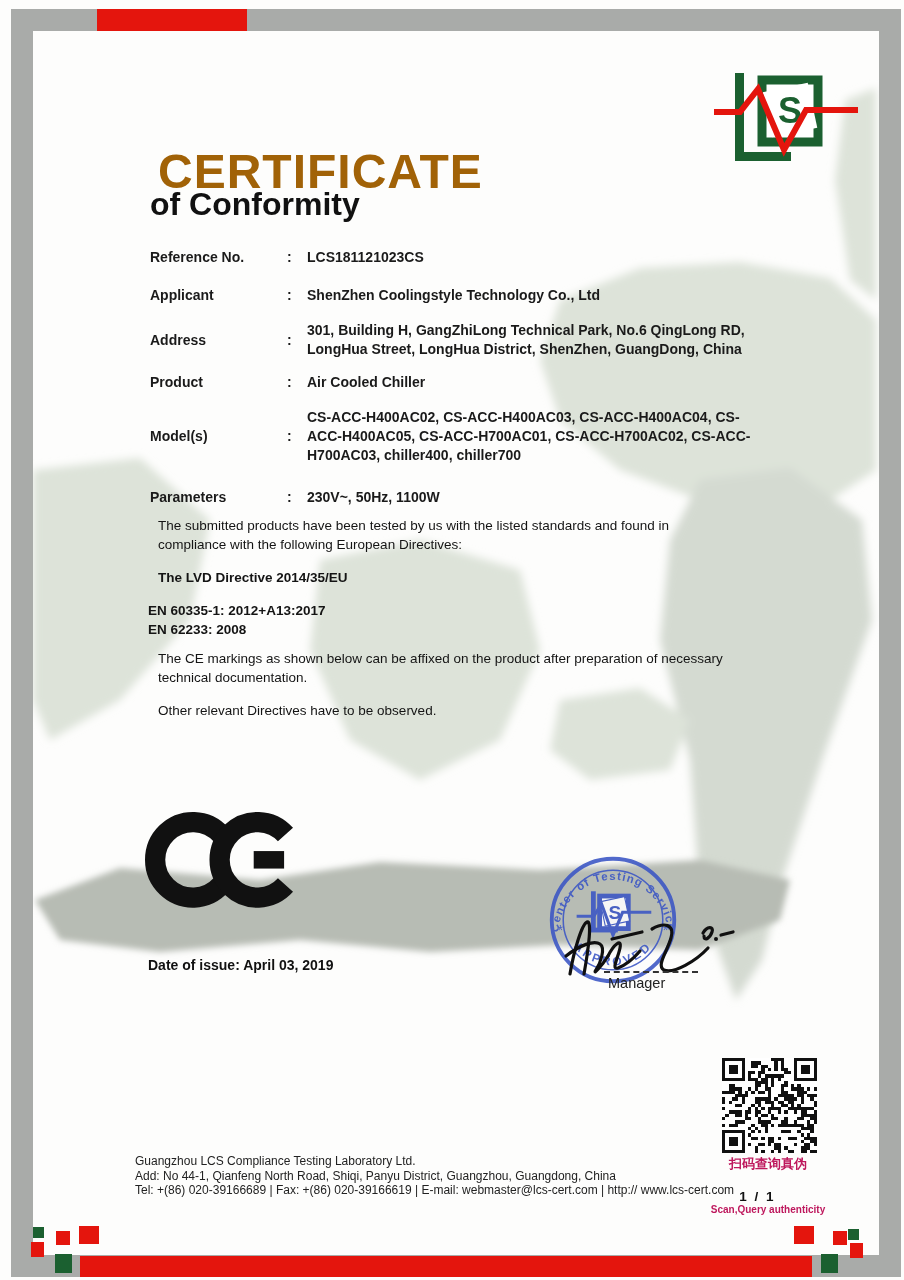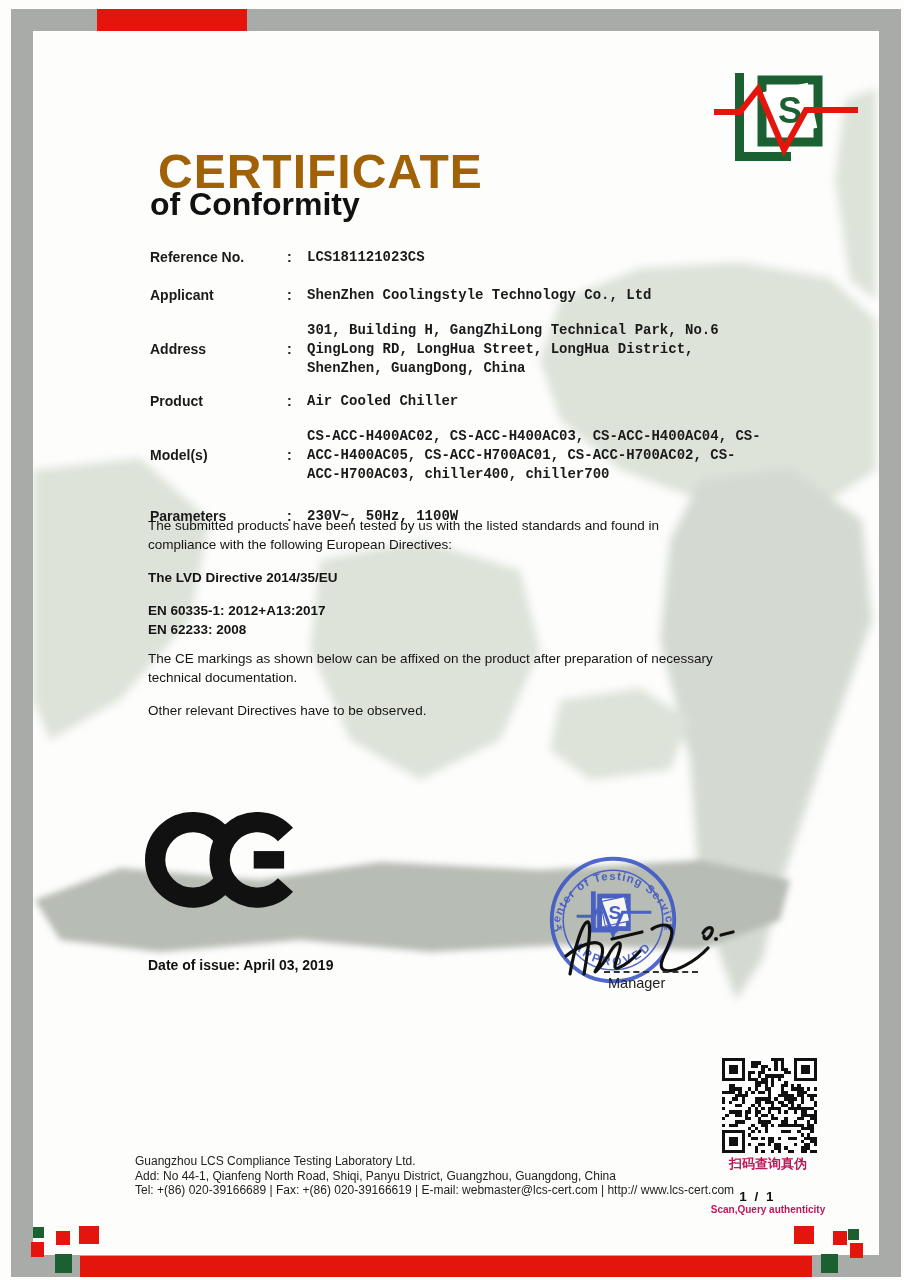--- a/index.html
+++ b/index.html
@@ -14,25 +14,25 @@
   .wm{left:0;top:0;z-index:0;}
   .content{z-index:1;}
   
   .title{left:148px;top:144px;font-weight:bold;font-size:48px;letter-spacing:1px;color:#a16207;margin-left:10px;}
   .subtitle{left:150px;top:186px;font-weight:bold;font-size:32px;color:#111;}
   
   .fields{left:150px;top:248px;width:620px;font-size:14px;line-height:19px;font-weight:bold;}
   .frow{display:flex;align-items:center;}
   .flabel{flex:0 0 137px;}
   .fsep{flex:0 0 20px;}
-  .fvalue{flex:0 0 460px;font-family:Liberation Mono, monospace;}
+  .fvalue{flex:0 0 460px;}
   .mb19{margin-bottom:19px}.mb16{margin-bottom:16px}.mb14{margin-bottom:14px}.mb23{margin-bottom:23px}
   
   .bodytext{left:148px;top:516px;width:578px;font-size:13.5px;line-height:19px;color:#141414;}
-  .bodytext p{margin:0 0 14px 0;}
+  .bodytext p{margin:0 0 14px 10px;}
   .bold{font-weight:bold;}
   .directive{margin-bottom:12px;}
   .standards{margin-bottom:10px;}
   
   .date{left:148px;top:957px;font-size:14px;font-weight:bold;color:#111;}
   
   .stamp{left:546px;top:853px;z-index:2;}
   .sig{left:556px;top:898px;z-index:3;}
   .dashline{left:604px;top:971px;width:94px;border-top:2px dashed #333;z-index:3;}
   .manager{left:608px;top:975px;font-size:14.5px;color:#222;z-index:3;}

